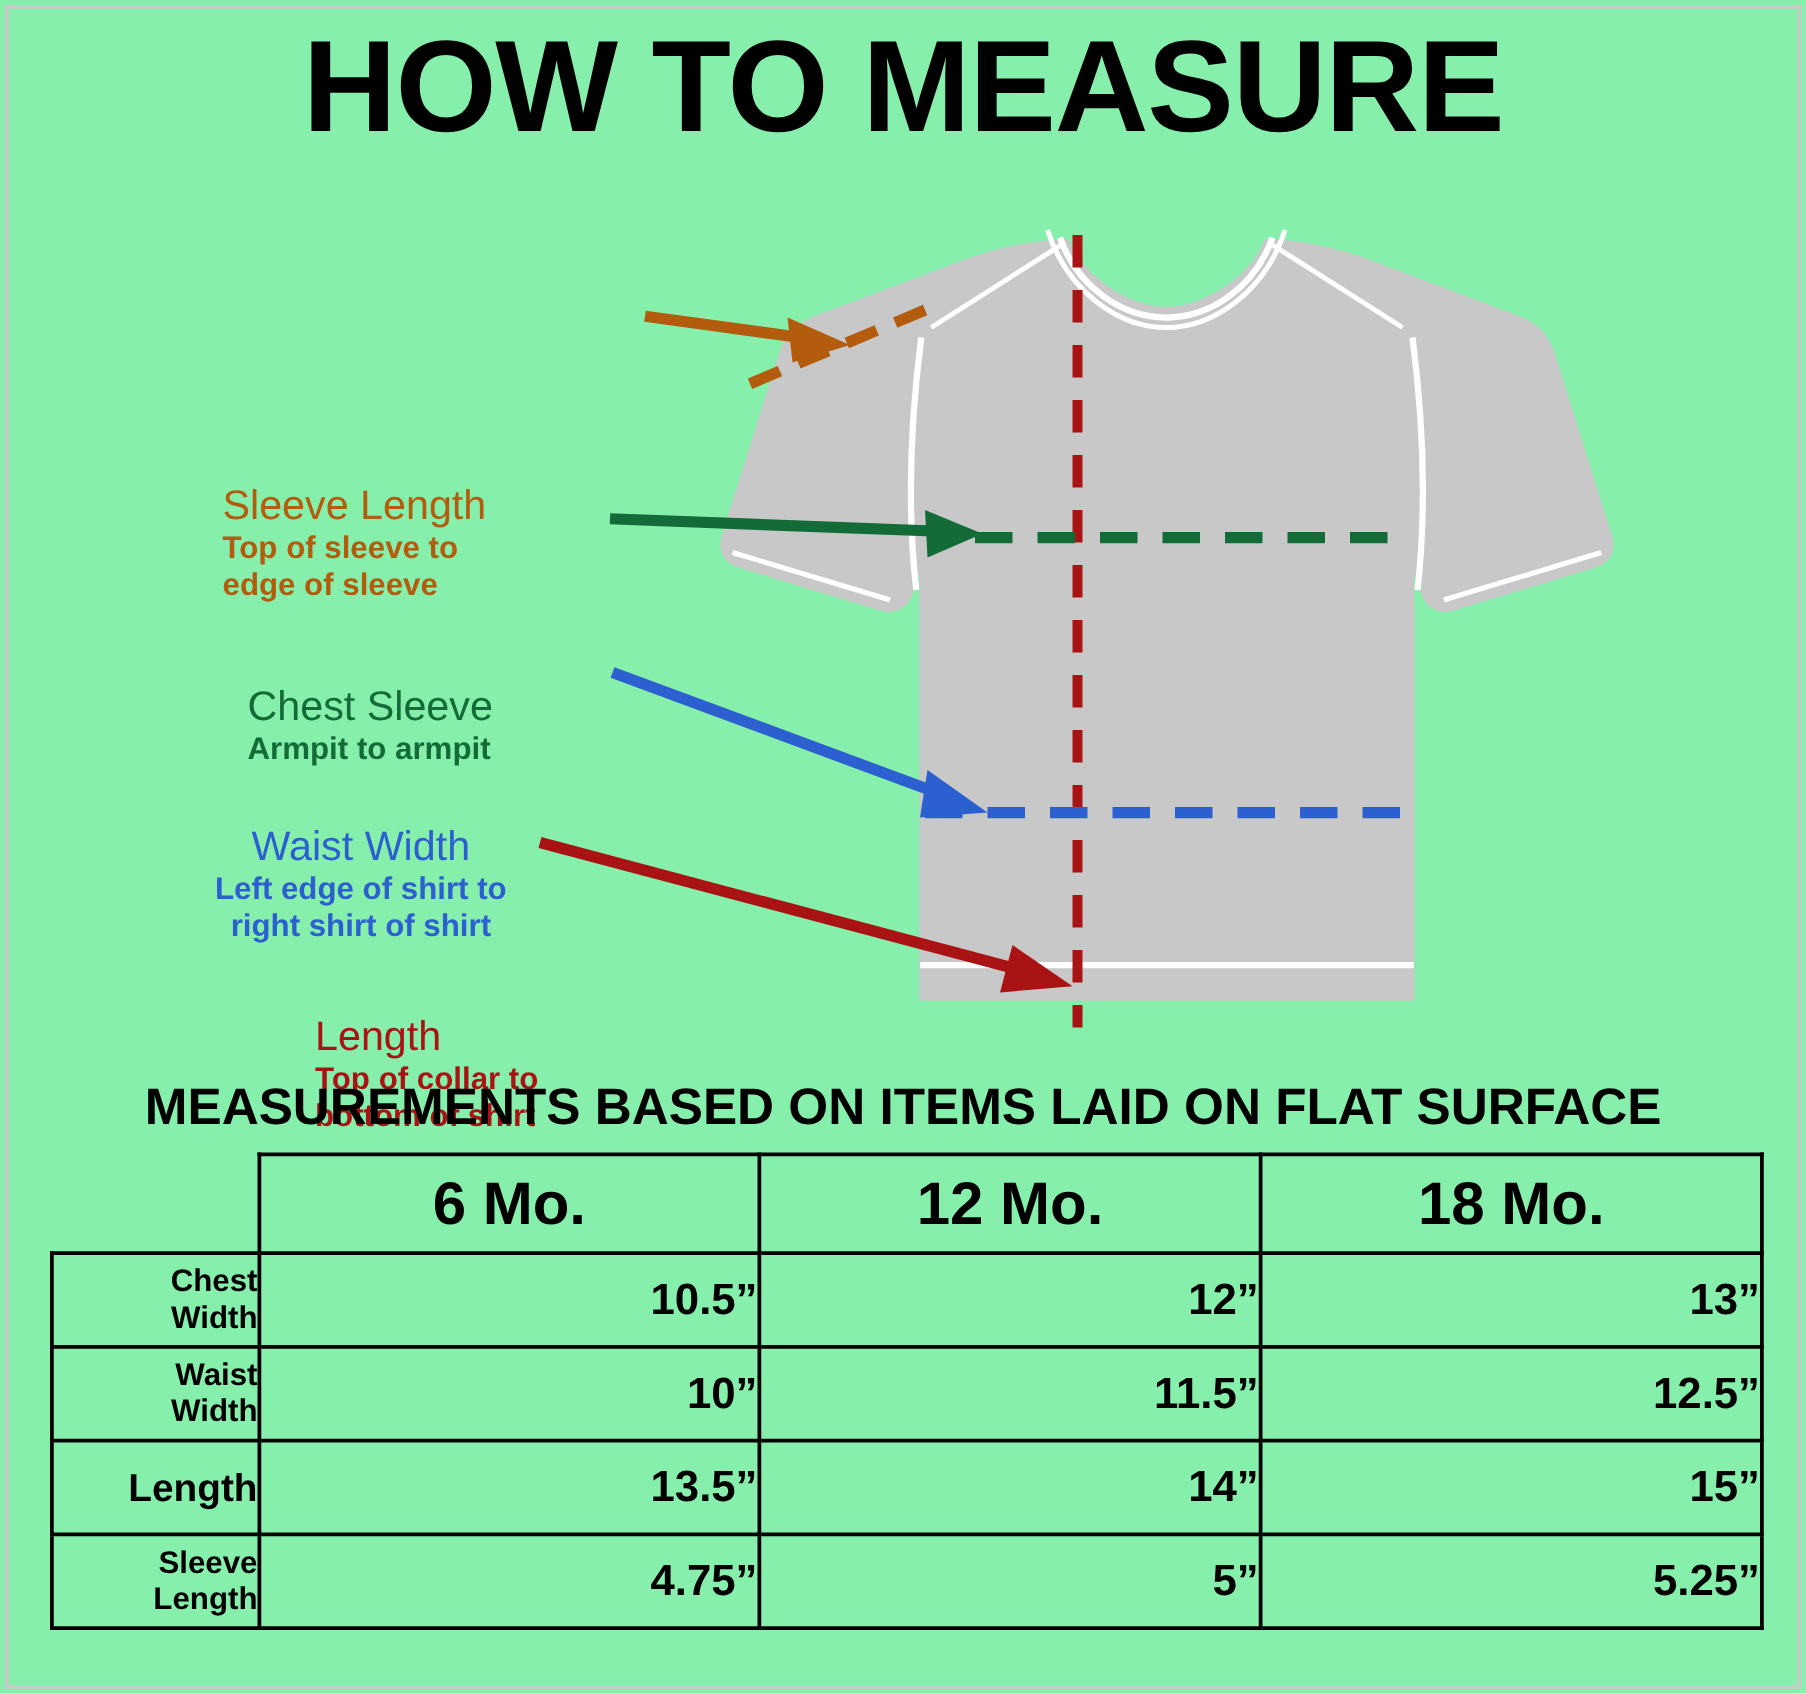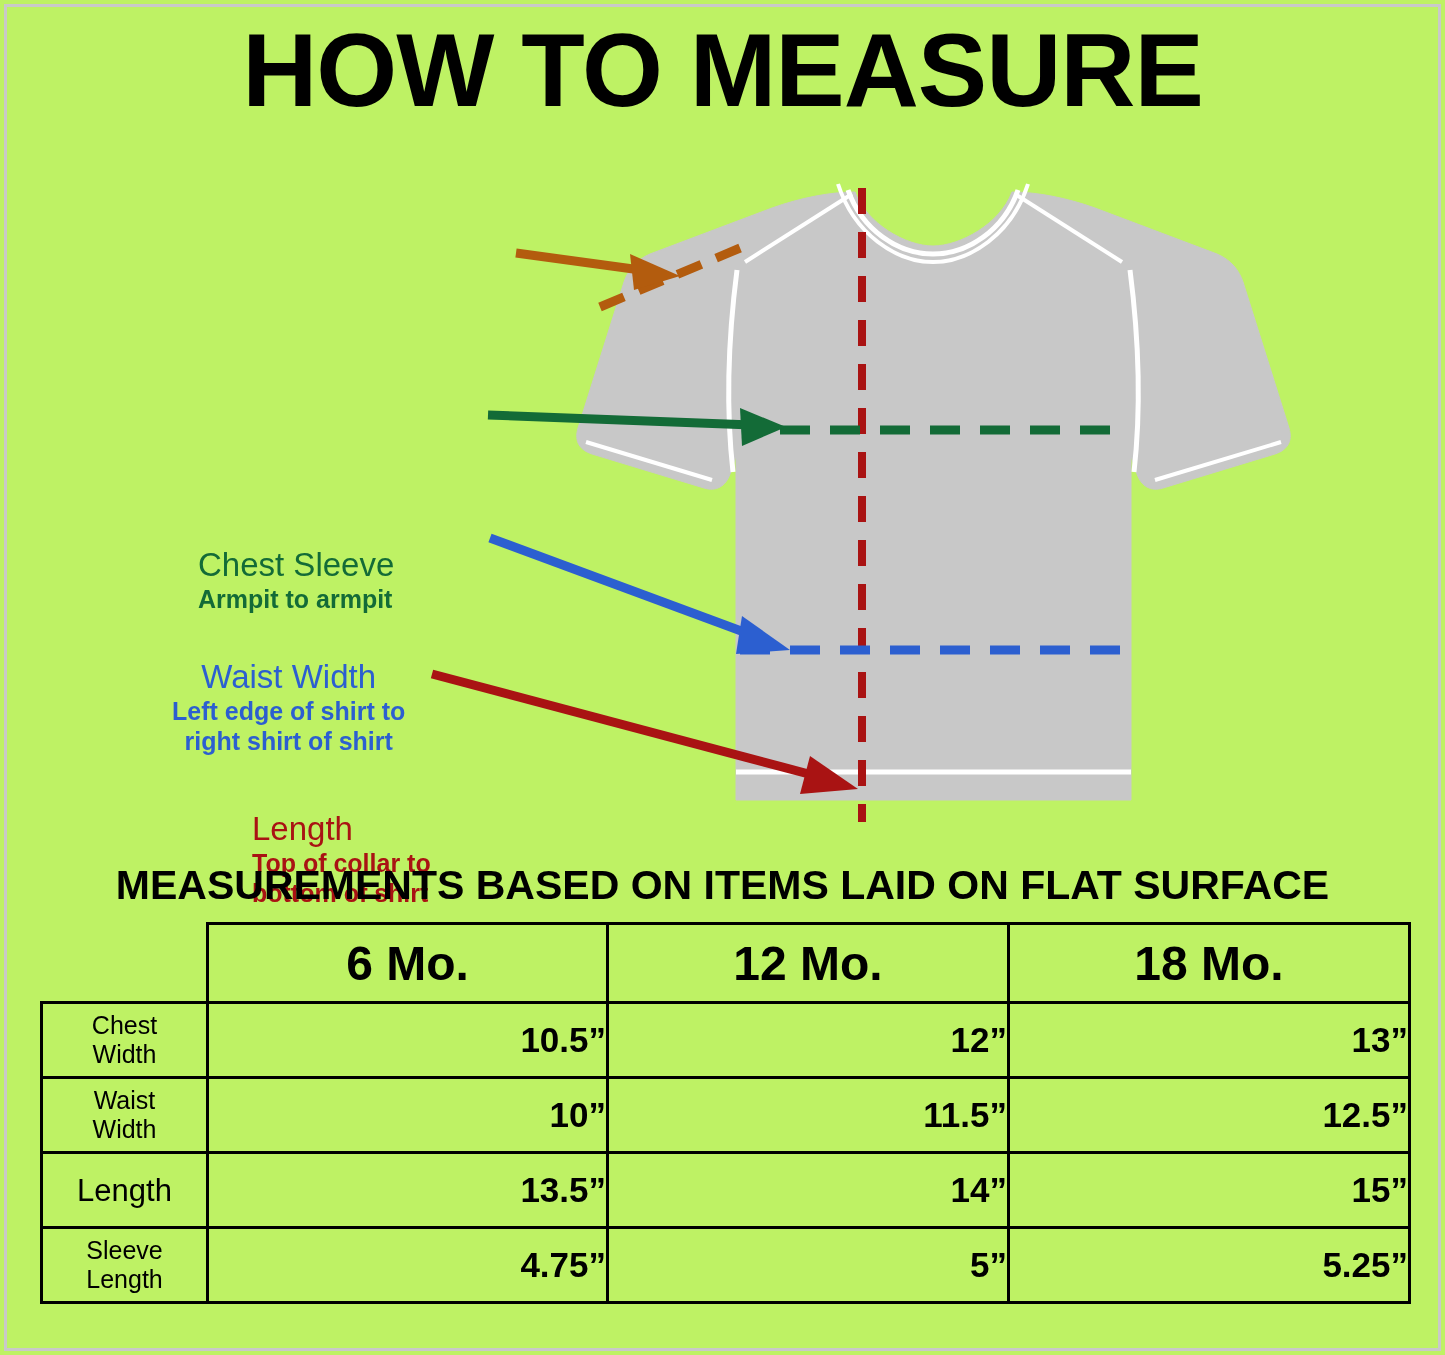--- a/index.html
+++ b/index.html
@@ -4,21 +4,21 @@
 <style>
   html, body {
     margin: 0;
     padding: 0;
     background: #ffffff;
   }
   #page {
     position: relative;
     width: 1445px;
     height: 1355px;
-    background: #bef264;
+    background: #86efac;
     font-family: "Liberation Sans", sans-serif;
     overflow: hidden;
     box-sizing: border-box;
   }
   
   #frame {
     position: absolute;
     left: 4px; top: 4px;
     width: 1437px;
     height: 1347px;
@@ -115,22 +115,23 @@
   
   .hdr-blank { border: none !important; }
   .hdr-cell {
     height: 76px;
     font-size: 48px;
     font-weight: bold;
     letter-spacing: 0px;
   }
   .rowlbl {
     font-size: 25px;
-    font-weight: normal;
+    font-weight: bold;
     line-height: 29px;
+    text-align: right;
   }
   .rowlbl.big { font-size: 31px; }
   .val {
     font-size: 35px;
     font-weight: bold;
     text-align: right;
   }
   tr.body-row td { height: 72px; }
 </style>
 </head>
@@ -213,20 +214,25 @@
         <line x1="490" y1="388" x2="752" y2="485" stroke="#2c5fd0" stroke-width="9"></line>
         <polygon points="790,500 742,466 736,504" fill="#2c5fd0"></polygon>
       </g>
 
       <g>
         <line x1="432" y1="524" x2="820" y2="627" stroke="#a91313" stroke-width="9"></line>
         <polygon points="858,639 810,606 800,644" fill="#a91313"></polygon>
       </g>
     </svg>
 
+    <div class="lbl sleeve-lbl">
+      <div class="head">Sleeve Length</div>
+      <div class="sub">Top of sleeve to</div>
+      <div class="sub">edge of sleeve</div>
+    </div>
 
     <div class="lbl chest-lbl">
       <div class="head">Chest Sleeve</div>
       <div class="sub">Armpit to armpit</div>
     </div>
 
     <div class="lbl waist-lbl">
       <div class="head">Waist Width</div>
       <div class="sub">Left edge of shirt to</div>
       <div class="sub">right shirt of shirt</div>

